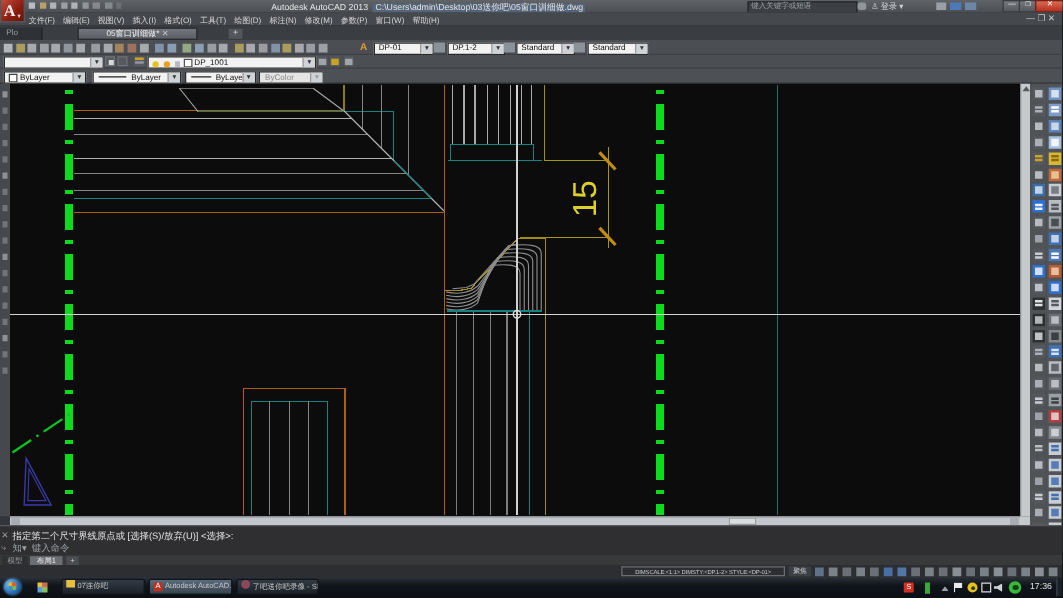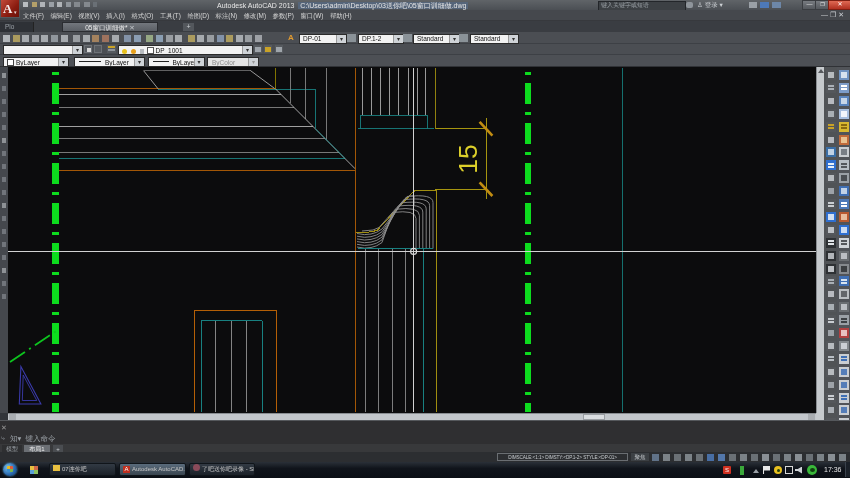--- a/index.html
+++ b/index.html
@@ -448,20 +448,21 @@
 <div class="abs" style="left:8px;top:412.5px;width:808px;height:7px;background:#c3c7cb;border-top:1px solid #8a8e92;box-sizing:border-box;">
   <div style="position:absolute;left:1px;top:0.5px;width:7px;height:5.5px;background:#a9adb1;"></div>
   <div style="position:absolute;left:575px;top:0.5px;width:22px;height:5.5px;background:#dadde0;border:1px solid #9a9ea2;box-sizing:border-box;"></div>
   <div style="position:absolute;right:1px;top:0.5px;width:7px;height:5.5px;background:#a9adb1;"></div>
 </div>
 
 <div class="abs" style="left:816px;top:412.5px;width:8px;height:7px;background:#c6cacd;"></div>
 
 <div class="abs" style="left:0;top:420px;width:850px;height:24px;background:#2f2f31;border-top:1px solid #55585c;box-sizing:border-box;">
   <div style="position:absolute;left:1px;top:3px;color:#9a9a9a;font-size:7px;">✕</div>
+  <div style="position:absolute;left:10px;top:2.5px;color:#e4e4e4;font-size:7.5px;">指定第二个尺寸界线原点或 [选择(S)/放弃(U)] &lt;选择&gt;:</div>
   <div style="position:absolute;left:1px;top:13px;color:#8f959b;font-size:7px;">⤷</div>
   <div style="position:absolute;left:10px;top:13px;color:#9aa0a6;font-size:7.5px;">知▾&nbsp; 键入命令</div>
 </div>
 
 <div class="abs" style="left:0;top:444px;width:850px;height:9px;background:#38393b;">
   <div style="position:absolute;left:2px;top:0.5px;width:20px;height:8px;background:#2e2f31;color:#9aa0a6;font-size:6px;line-height:8px;text-align:center;">模型</div>
   <div style="position:absolute;left:24px;top:0.5px;width:26px;height:8px;background:#6b6f74;color:#eee;font-size:6px;line-height:8px;text-align:center;">布局1</div>
   <div style="position:absolute;left:53px;top:0.5px;width:10px;height:8px;background:#4a4d51;color:#cfd3d7;font-size:6px;line-height:8px;text-align:center;">+</div>
 </div>
 <div class="abs" id="statusbar" style="left:0;top:452px;width:850px;height:10px;background:#2c2e31;">

